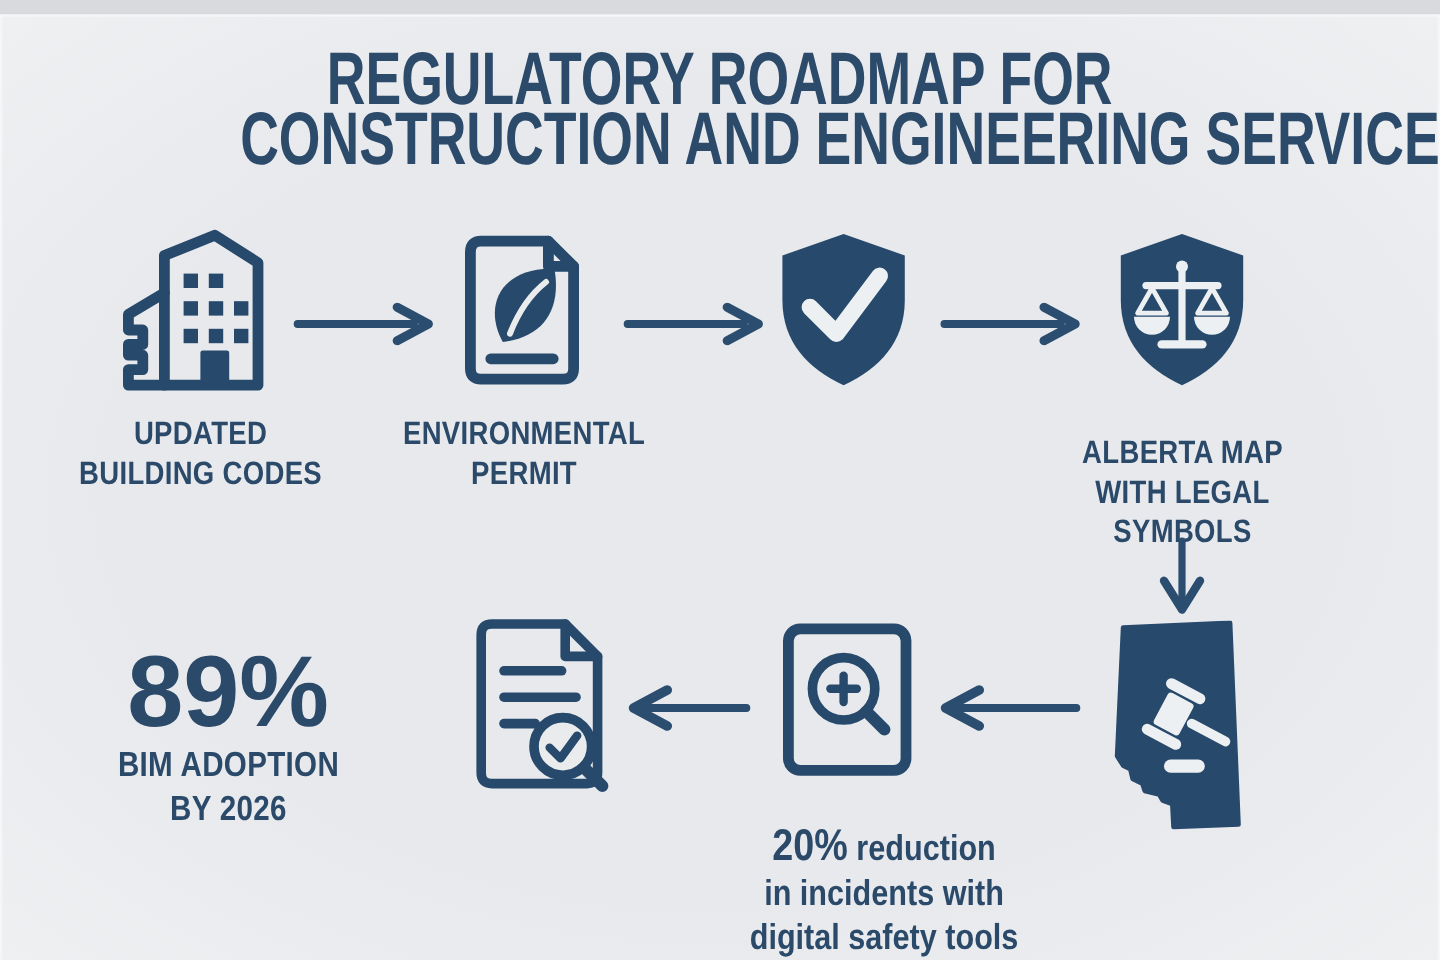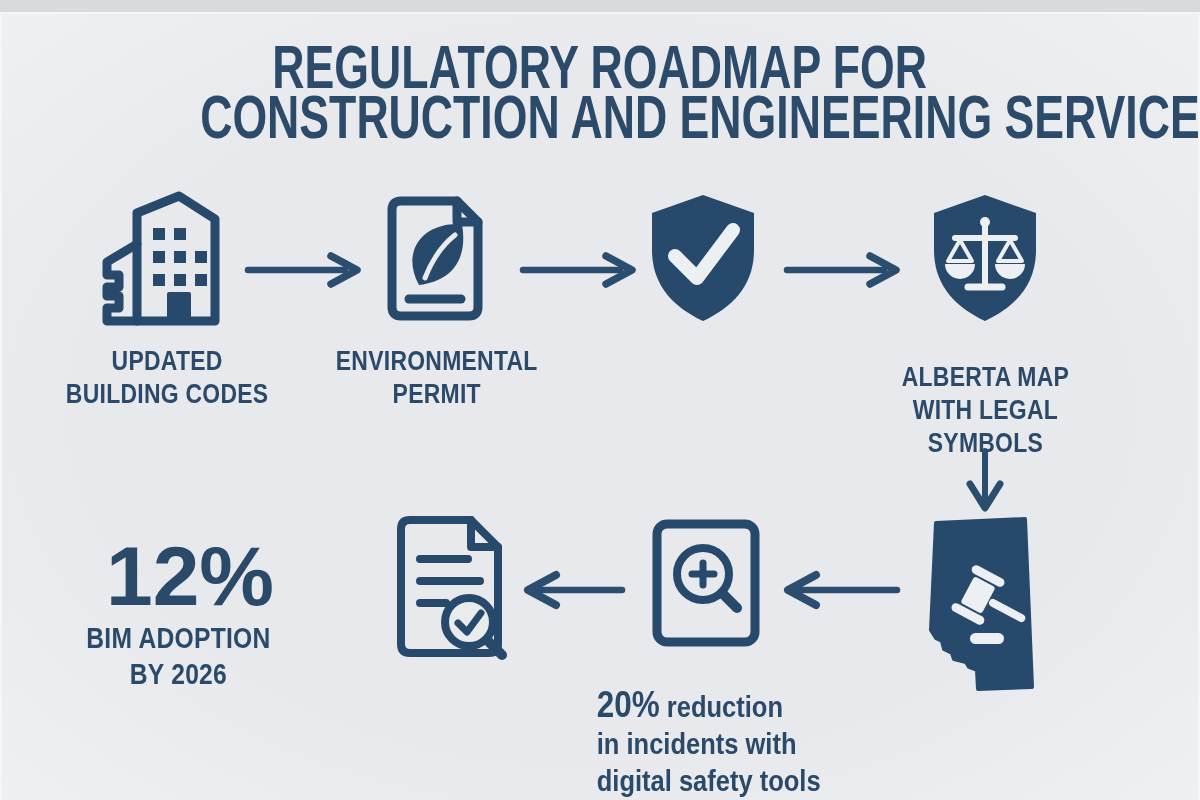--- a/index.html
+++ b/index.html
@@ -20,21 +20,21 @@
   
   .cond{display:inline-block;transform:scaleX(0.85);transform-origin:center top;}
   .title-wrap{left:0;top:30px;width:1200px;text-align:center;color:#2c4a6a;}
   .title-line{font-size:62px;font-weight:700;line-height:50px;letter-spacing:0px;white-space:nowrap;}
   .title-line .tcond{display:inline-block;transform:scaleX(0.72);transform-origin:center top;}
   .step-label{
     text-align:center;color:#2b4a6a;font-weight:700;
     font-size:27px;line-height:33px;letter-spacing:0.3px;white-space:nowrap;
   }
   .mixed-stat{
-    color:#2b4a6a;font-weight:700;
+    text-align:center;color:#2b4a6a;font-weight:700;
     font-size:30px;line-height:37px;white-space:nowrap;
   }
   .mixed-stat .pct{font-size:37px;font-weight:700;}
   .big-stat{
     text-align:center;color:#2b4a6a;font-weight:700;
     font-size:84px;line-height:84px;white-space:nowrap;
   }
   svg{display:block;}
 </style>
 </head>
@@ -212,22 +212,22 @@
       <div>
         <span class="pct">20%</span>
         <span>reduction</span>
       </div>
       <div>in incidents with</div>
       <div>digital safety tools</div>
     </span>
   </div>
 
   <div class="abs big-stat" style="left:40px;top:522px;width:300px;">
-    <span>12%</span>
-  </div>
-  <div class="abs step-label" style="left:28px;top:608px;width:300px;font-size:29px;line-height:36px;">
+    <span>89%</span>
+  </div>
+  <div class="abs step-label" style="left:40px;top:608px;width:300px;font-size:29px;line-height:36px;">
     <span class="cond">
       <div>BIM ADOPTION</div>
       <div>BY 2026</div>
     </span>
   </div>
 
 </div>
 
 </body></html>

